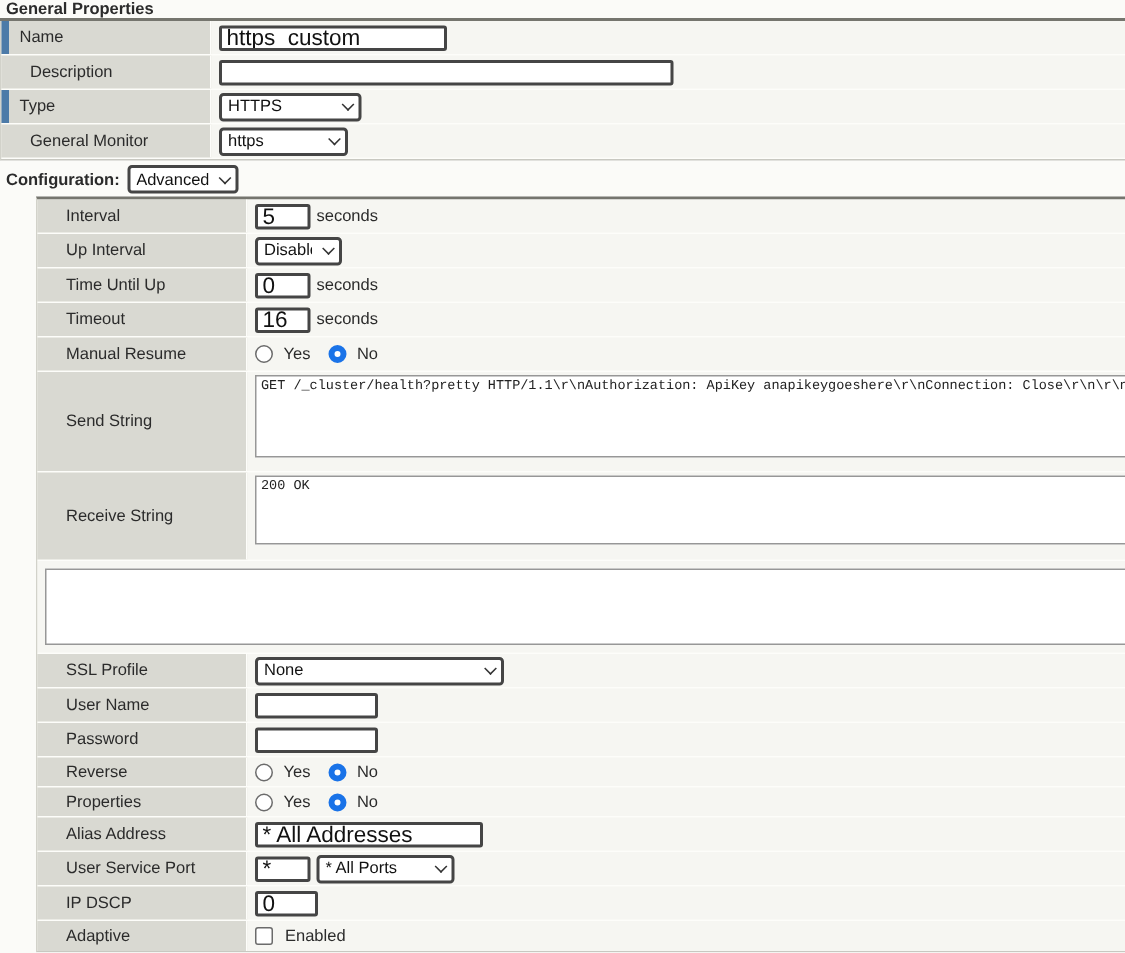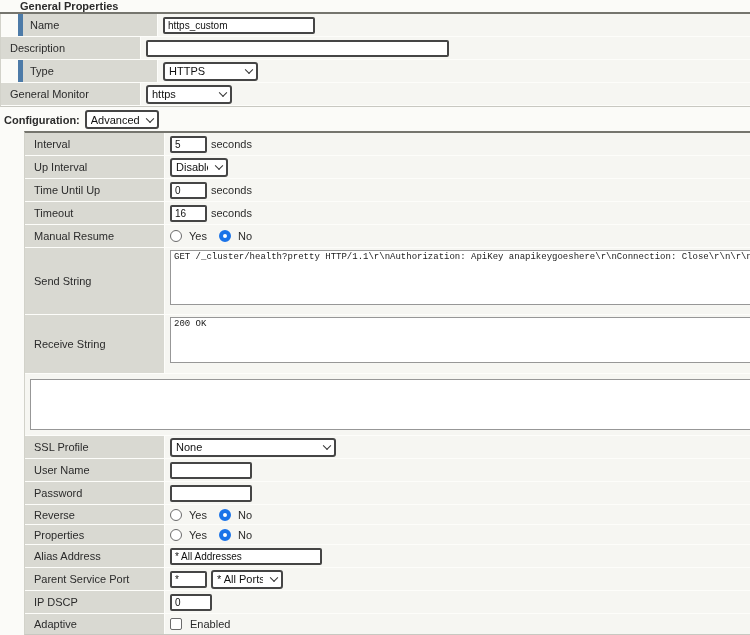--- a/index.html
+++ b/index.html
@@ -1,38 +1,38 @@
 <!DOCTYPE html>
 <html><head>
 <meta charset="utf-8">
 <style>
   * { margin:0; padding:0; box-sizing:border-box; }
   html,body { width:750px; height:635px; }
   body { font-family:"Liberation Sans", sans-serif; font-size:11px; color:#2b2b2b; background:#fbfbf8; }
   .page { position:relative; width:750px; height:635px; overflow:hidden; background:#fbfbf8; }
 
-  .section-header { height:14px; line-height:13px; font-weight:bold; padding-left:20px;
+  .section-header { height:14px; line-height:13px; font-weight:bold; padding-left:4px;
                     border-bottom:2px solid #75756e; }
 
   .tbl { border-left:1px solid #d2d2ca; border-bottom:1px solid #c8c8c1; }
   .tbl2 { border-top:2px solid #75756e;margin-left:24px; }
 
   .row { display:flex; border-bottom:1px solid #fdfdfa; }
   .lbl { width:140px; min-width:140px; background:#d9d9d2; display:flex; align-items:center;
-         padding-left:9px; border-right:1px solid #fdfdfa; position:relative; }
-  .lbl.req { padding-left:12px;margin-left:17px; }
+         padding-left:19px; border-right:1px solid #fdfdfa; position:relative; }
+  .lbl.req { padding-left:12px; }
   .reqbar { position:absolute; left:0; top:0; bottom:0; width:5px; background:#4d7ba8; }
   .val { flex:1; background:#f6f6f2; display:flex; align-items:center; padding:3px 0 3px 5px; gap:4px; }
   .val.top { align-items:flex-start; padding-top:2px; }
 
   .h22 { height:23px; }
   .h20 { height:20px; }
 
   .inp { height:17px; border:2px solid #454545; border-radius:2px; background:#fff;
-         font-family:"Liberation Sans", sans-serif; font-size:10px; padding:0 3px; color:#111; }
+         font-family:"Liberation Sans", sans-serif; font-size:15px; padding:0 3px; color:#111; }
   .w150 { width:152px; } .w300 { width:303px; } .w36 { width:37px; } .w80 { width:82px; }
   .w40 { width:42px; }
 
   .selwrap { position:relative; display:inline-flex;justify-content:flex-end; }
   .sel { height:19px; border:2px solid #454545; border-radius:3px; background:#fff;
          font-family:"Liberation Sans", sans-serif; font-size:11px; color:#111;
          -webkit-appearance:none; appearance:none; padding:0 18px 0 4px; }
   .chev { position:absolute; right:6px; top:50%; width:6px; height:6px; pointer-events:none;
           border-right:1.7px solid #333; border-bottom:1.7px solid #333;
           transform:translateY(-72%) rotate(45deg); }
@@ -247,26 +247,26 @@
       <div class="lbl">
           <span>Alias Address</span>
         </div>
       <div class="val">
           <input class="inp w150" value="* All Addresses" style="">
         </div>
     </div>
 
     <div class="row h22">
       <div class="lbl">
-          <span>Parent Service Port</span>
+          <span>User Service Port</span>
         </div>
       <div class="val">
         <input class="inp w36" value="*" style="">
         <span class="selwrap">
-            <select class="sel" style="width:72px"><option>* All Ports</option></select>
+            <select class="sel" style="width:92px"><option>* All Ports</option></select>
             <span class="chev"></span>
           </span>
       </div>
     </div>
 
     <div class="row h22">
       <div class="lbl">
           <span>IP DSCP</span>
         </div>
       <div class="val">

